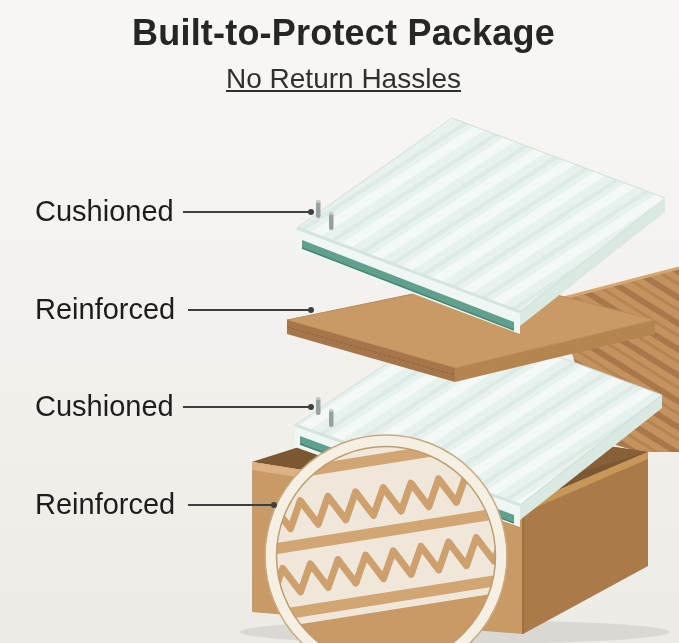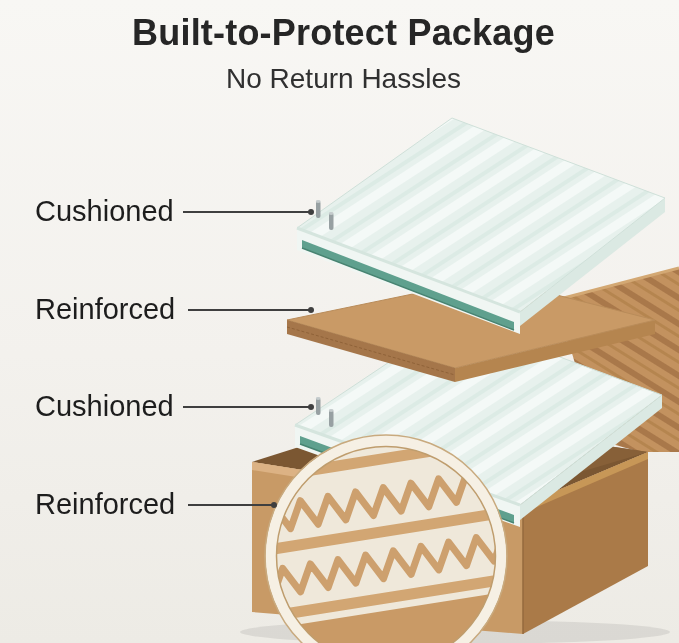--- a/index.html
+++ b/index.html
@@ -3,21 +3,21 @@
 <meta charset="utf-8">
 <style>
   html,body{margin:0;padding:0;background:#fff;}
   .stage{
     position:relative;width:679px;height:643px;overflow:hidden;
     background:linear-gradient(180deg,#f8f7f4 0%,#f3f1ed 55%,#edebe5 100%);
     font-family:"Liberation Sans",sans-serif;
   }
   .header{position:absolute;top:0;left:8px;right:0;text-align:center;z-index:3;}
   .title{margin:12px 0 0;font-size:36px;font-weight:700;color:#262626;letter-spacing:.2px;}
-  .subtitle{margin:9px 0 0;font-size:28px;font-weight:400;color:#303030;}
+  .subtitle{margin:9px 0 0;font-size:28px;font-weight:400;color:#303030;text-decoration:underline;}
   .illustration{position:absolute;inset:0;z-index:1;}
   .callout{position:absolute;left:0;width:100%;height:0;z-index:2;}
   .callout-text{
     position:absolute;left:35px;top:0;transform:translateY(-52%);
     font-size:29px;font-weight:500;color:#1d1d1d;white-space:nowrap;
   }
   .callout-line{position:absolute;top:-1px;height:1.6px;background:#3f3f3f;}
   .callout-dot{
     position:absolute;top:0;width:6px;height:6px;border-radius:50%;
     background:#3f3f3f;transform:translate(-50%,-50%);

